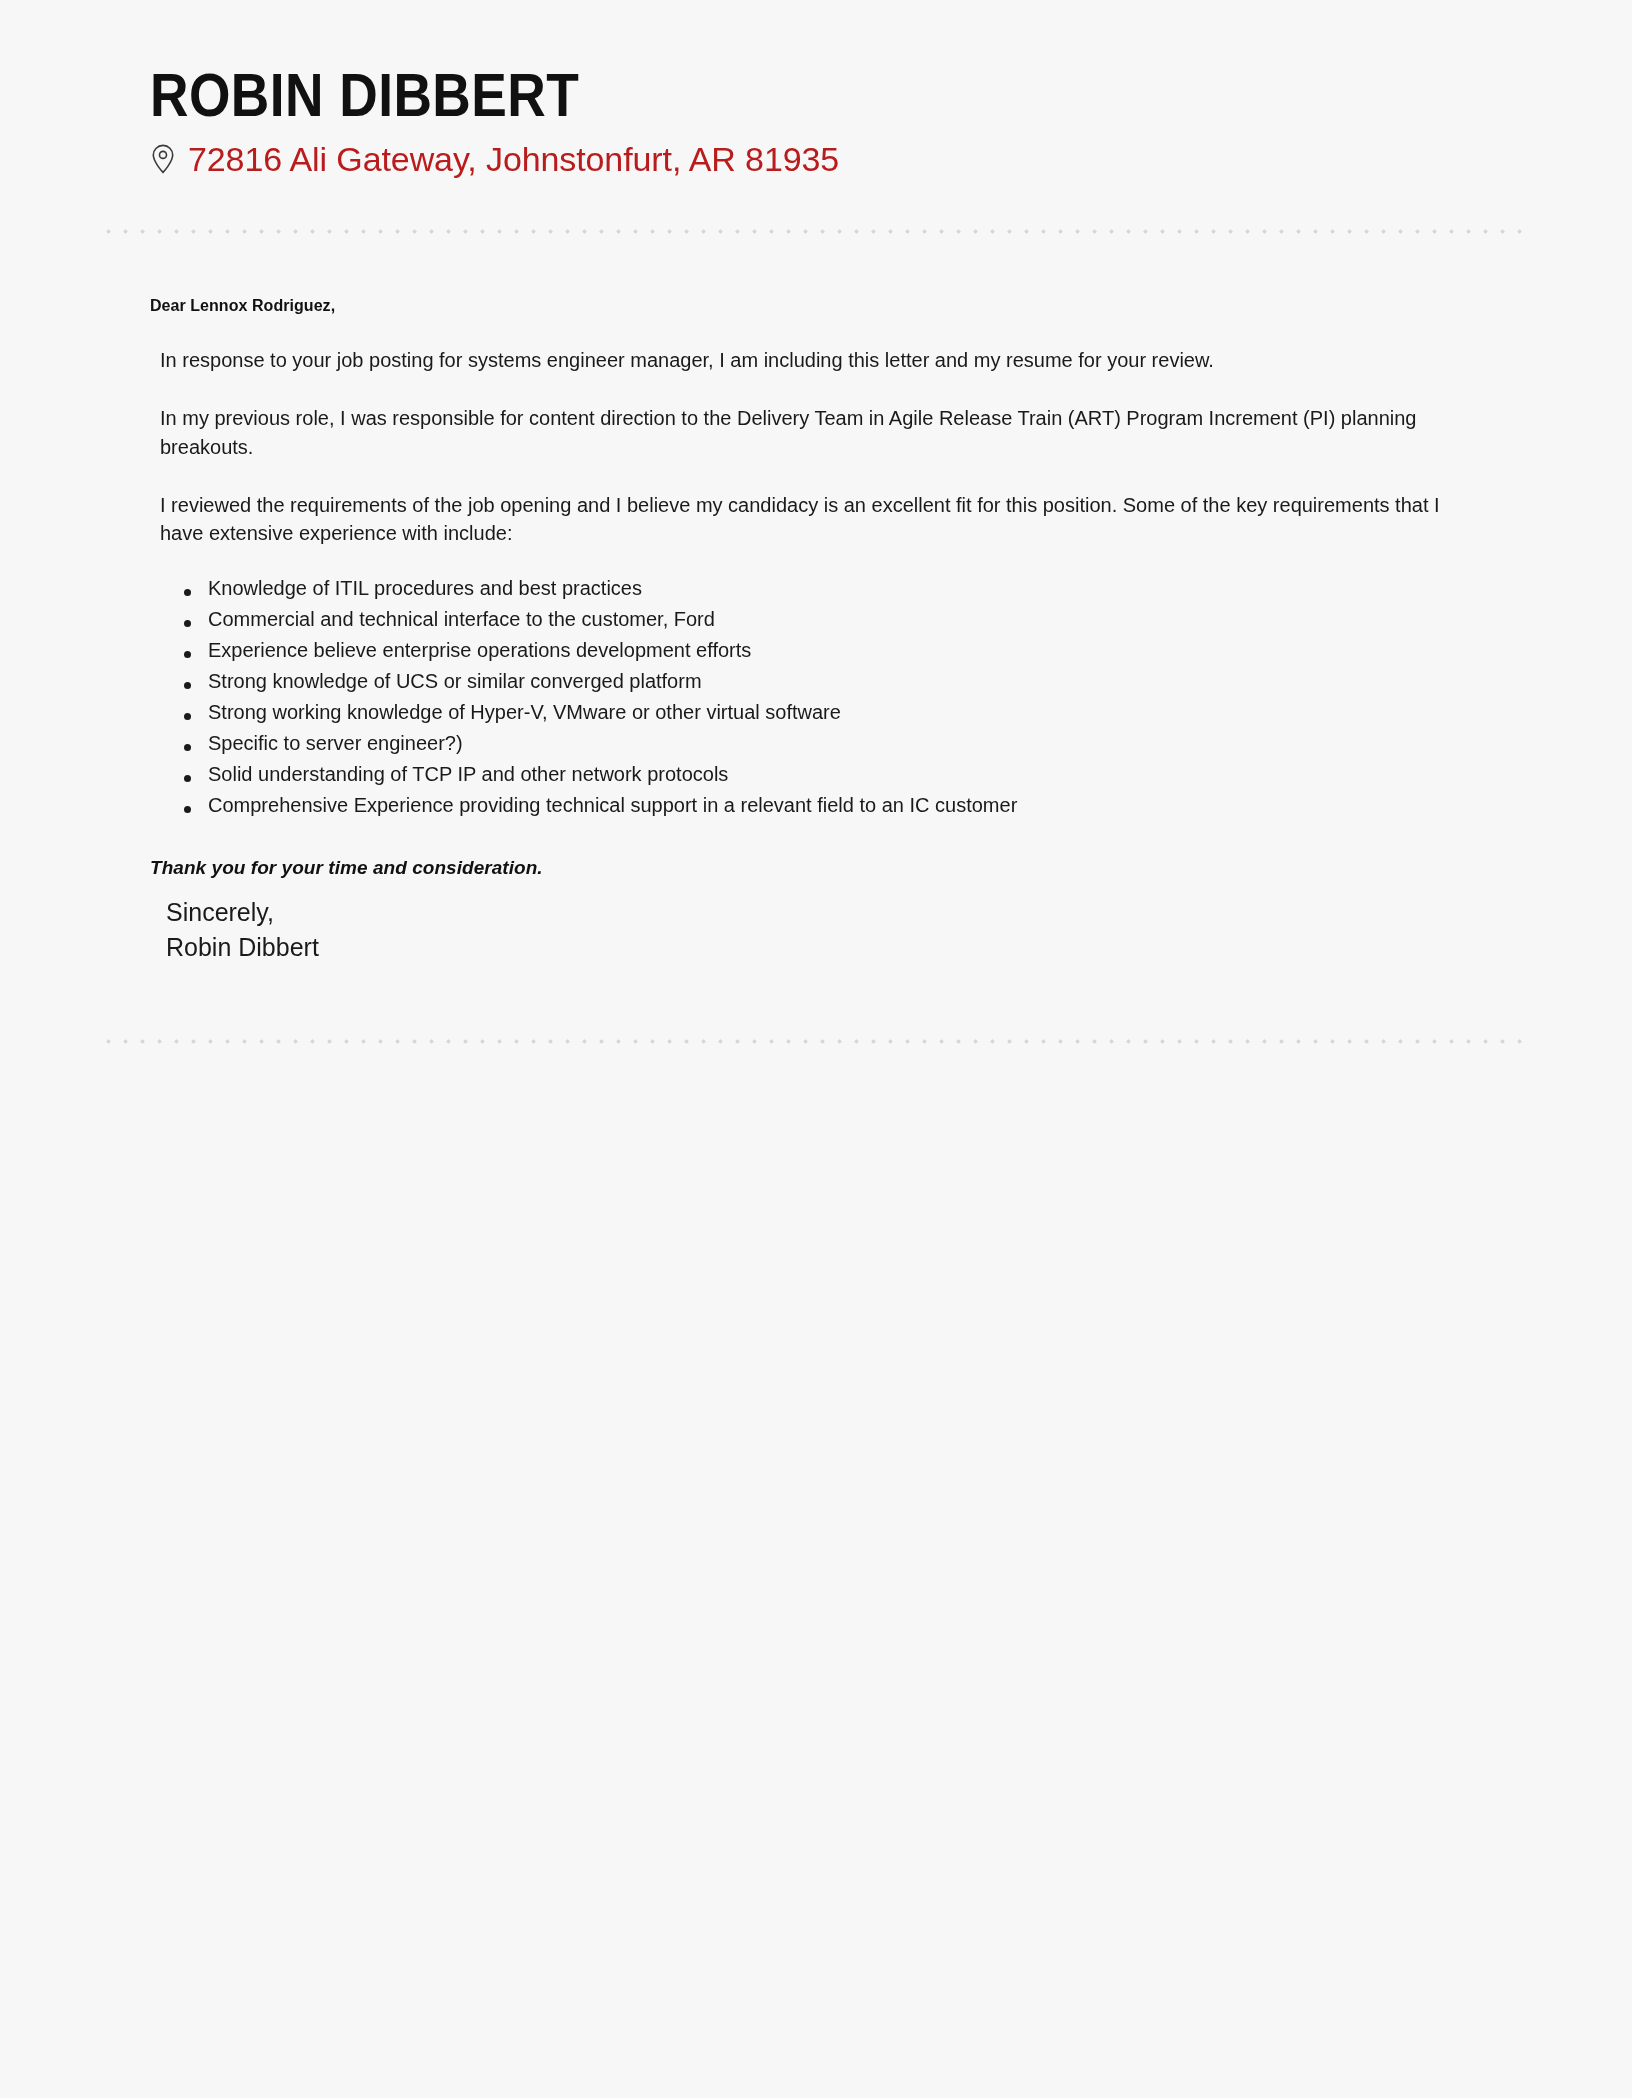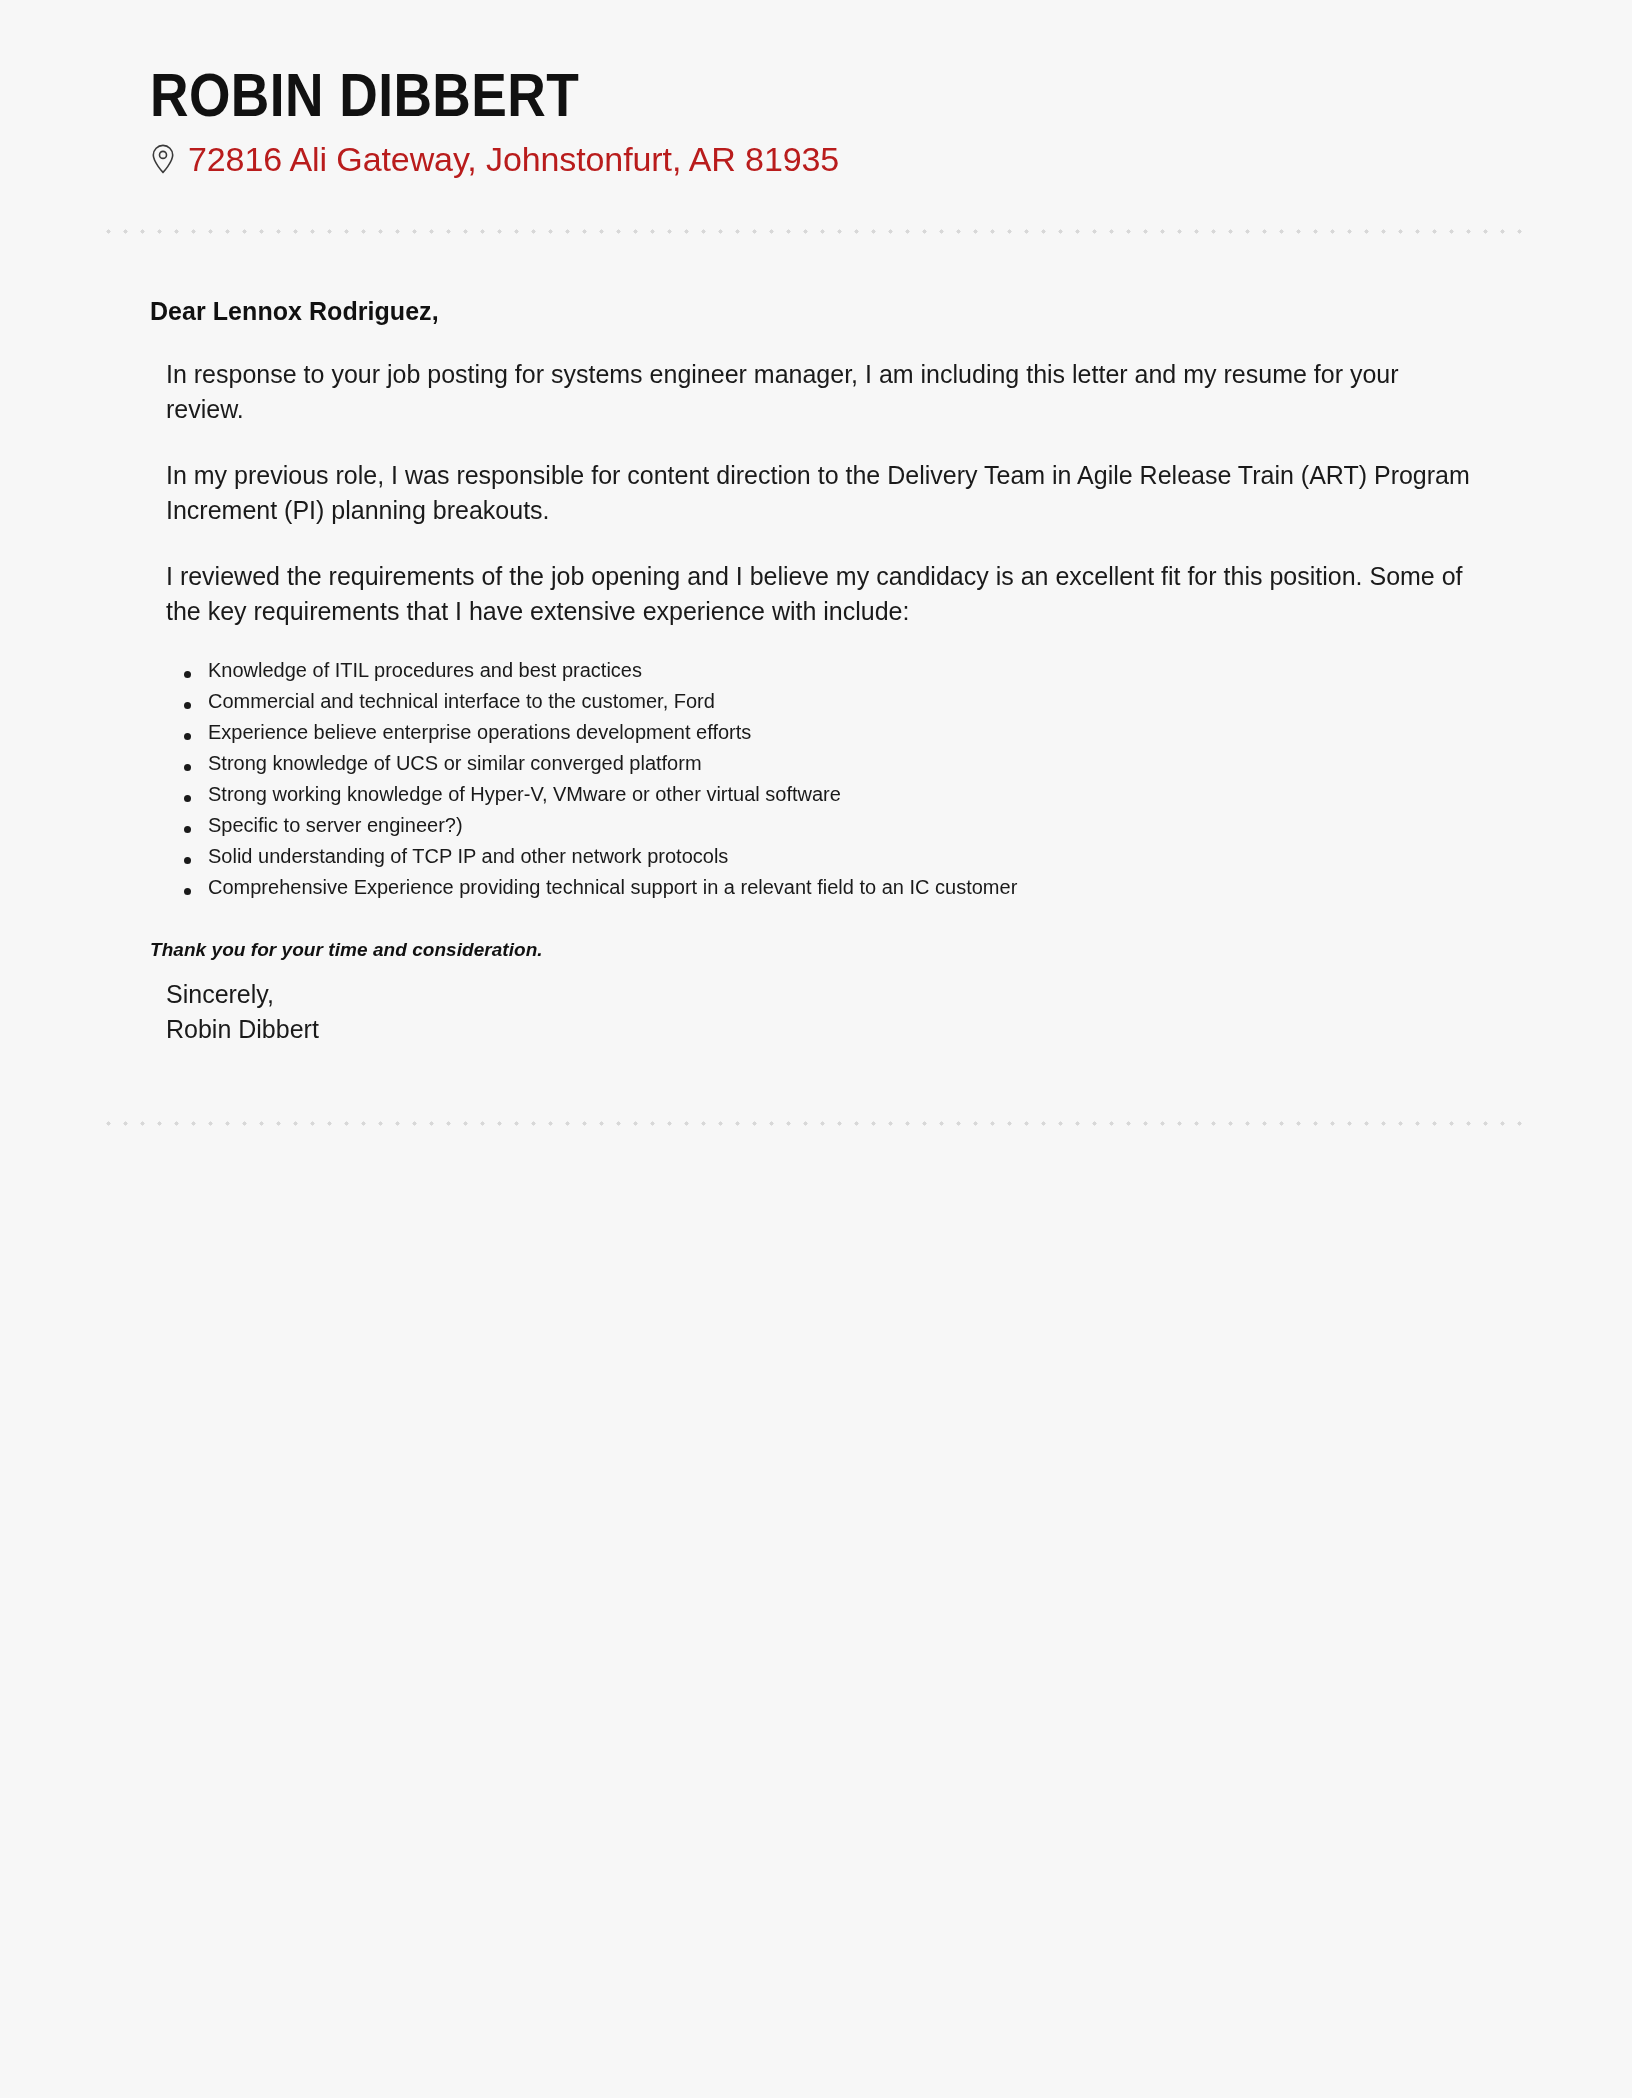--- a/index.html
+++ b/index.html
@@ -76,32 +76,32 @@
   .rule-top { margin-top: 48px; }
   .rule-bottom { margin-top: 72px; }
 
   
   .letter {
     padding: 0 150px;
     margin-top: 62px;
   }
 
   .salutation {
-    font-size: 25px;
+    font-size: 16px;
     font-weight: bold;
     color: #111111;
     margin: 0 0 31px 0;
     letter-spacing: 0.05px;
   }
 
   .para {
-    font-size: 25px;
+    font-size: 20px;
     line-height: 1.42;
     color: #1a1a1a;
-    margin: 0 0 30px 16px;
+    margin: 0 0 30px 10px;
     max-width: 1320px;
   }
 
   .bullets {
     margin: 0 0 30px 0;
     padding-left: 56px;
     list-style: none;
   }
 
   .bullets li {

